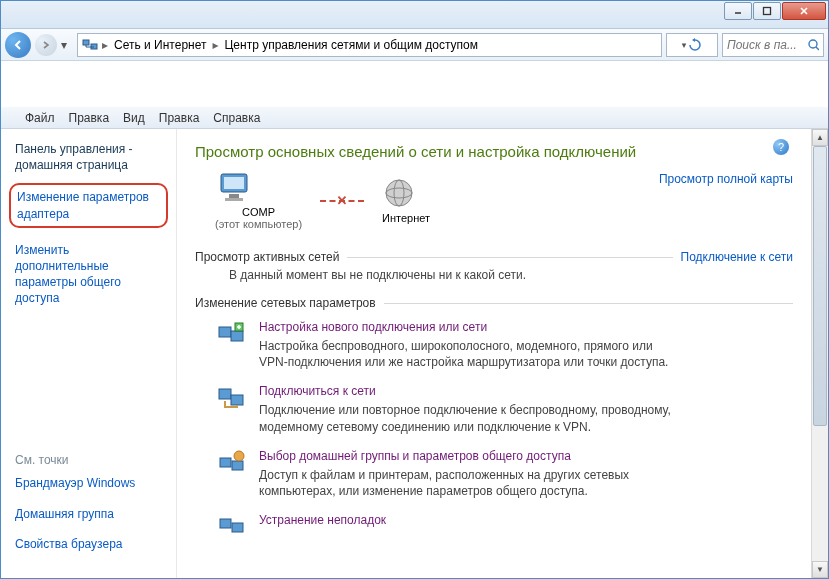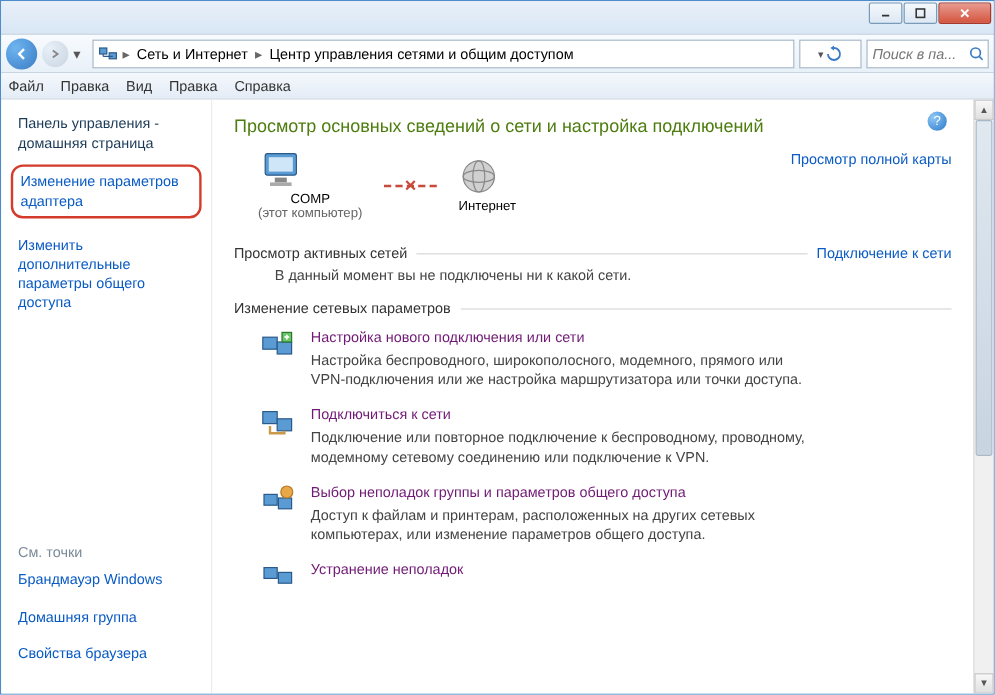--- a/index.html
+++ b/index.html
@@ -13,21 +13,21 @@
 .nav-back { width: 26px; height: 26px; border-radius: 50%; background: radial-gradient(circle at 30% 30%, #6eb5f0,#3a7cc4); display: flex; align-items: center; justify-content: center; color: #fff; cursor: pointer; }
 .nav-fwd { width: 22px; height: 22px; border-radius: 50%; background: radial-gradient(circle at 30% 30%, #e8f0f8,#c8d4e0); display: flex; align-items: center; justify-content: center; color: #888; cursor: pointer; }
 .nav-dd { width: 12px; color: #555; cursor: pointer; }
 .addrbar { flex: 1; height: 24px; border: 1px solid #a8b8c8; background: #fff; display: flex; align-items: center; padding: 0 4px; gap: 4px; }
 .addr-icon { width: 16px; height: 16px; display: inline-flex; align-items: center; justify-content: center; }
 .crumb { color: #000; cursor: pointer; padding: 0 2px; }
 .crumb-sep { color: #666; }
 .refresh-grp { width: 52px; height: 24px; border: 1px solid #a8b8c8; background: #fff; display: flex; align-items: center; justify-content: center; gap: 2px; cursor: pointer; }
 .searchbox { width: 102px; height: 24px; border: 1px solid #a8b8c8; background: #fff; display: flex; align-items: center; padding: 0 4px; }
 .searchbox input { border: none; outline: none; width: 100%; font-style: italic; color: #888; font-size: 12px; }
-.menubar { height: 22px; background: linear-gradient(#f4f8fc,#e4ecf6); display: flex; align-items: center; padding: 0 6px; gap: 14px; border-bottom: 1px solid #c8d4e0; }
+.menubar { height: 22px; background: linear-gradient(#f4f8fc,#e4ecf6); display: flex; align-items: center; padding: 0 24px; gap: 14px; border-bottom: 1px solid #c8d4e0; margin-top: 46px; }
 .menu-item { cursor: pointer; color: #333; }
 .content { flex: 1; display: flex; overflow: hidden; }
 .sidebar { width: 176px; background: #fff; padding: 12px 14px; display: flex; flex-direction: column; border-right: 1px solid #e8e8e8; }
 .side-link { color: #0a5bc4; cursor: pointer; margin-bottom: 14px; line-height: 1.35; }
 .side-heading { color: #1b3a57; margin-bottom: 10px; line-height: 1.35; }
 .side-link.highlighted { border: 2px solid #d43b2a; border-radius: 10px; padding: 4px 6px; margin-left: -6px; margin-right: -6px; }
 .side-spacer { flex: 1; }
 .side-sub { color: #7a8a98; margin-bottom: 8px; }
 .main { flex: 1; background: #fff; padding: 14px 18px 14px 18px; overflow: hidden; position: relative; }
 .help-icon { position: absolute; right: 22px; top: 10px; width: 16px; height: 16px; border-radius: 50%; background: radial-gradient(circle at 30% 30%,#8fc7f6,#2a78c8); color: #fff; font-size: 11px; display: flex; align-items: center; justify-content: center; cursor: pointer; }
@@ -219,21 +219,21 @@
 
       <div class="task">
         <div class="task-icon">
             <svg width="30" height="26">
               <rect x="3" y="8" width="11" height="9" fill="#5a9bd4" stroke="#2a5a8a"></rect>
               <rect x="15" y="11" width="11" height="9" fill="#5a9bd4" stroke="#2a5a8a"></rect>
               <circle cx="22" cy="6" r="5" fill="#e8a848" stroke="#b87828"></circle>
             </svg>
           </div>
         <div>
-          <div class="task-title">Выбор неполадок группы и параметров общего доступа</div>
+          <div class="task-title">Выбор домашней группы и параметров общего доступа</div>
           <div class="task-desc">Доступ к файлам и принтерам, расположенных на других сетевых компьютерах, или изменение параметров общего доступа.</div>
         </div>
       </div>
 
       <div class="task">
         <div class="task-icon">
             <svg width="30" height="20">
               <rect x="3" y="2" width="11" height="9" fill="#5a9bd4" stroke="#2a5a8a"></rect>
               <rect x="15" y="6" width="11" height="9" fill="#5a9bd4" stroke="#2a5a8a"></rect>
             </svg>

